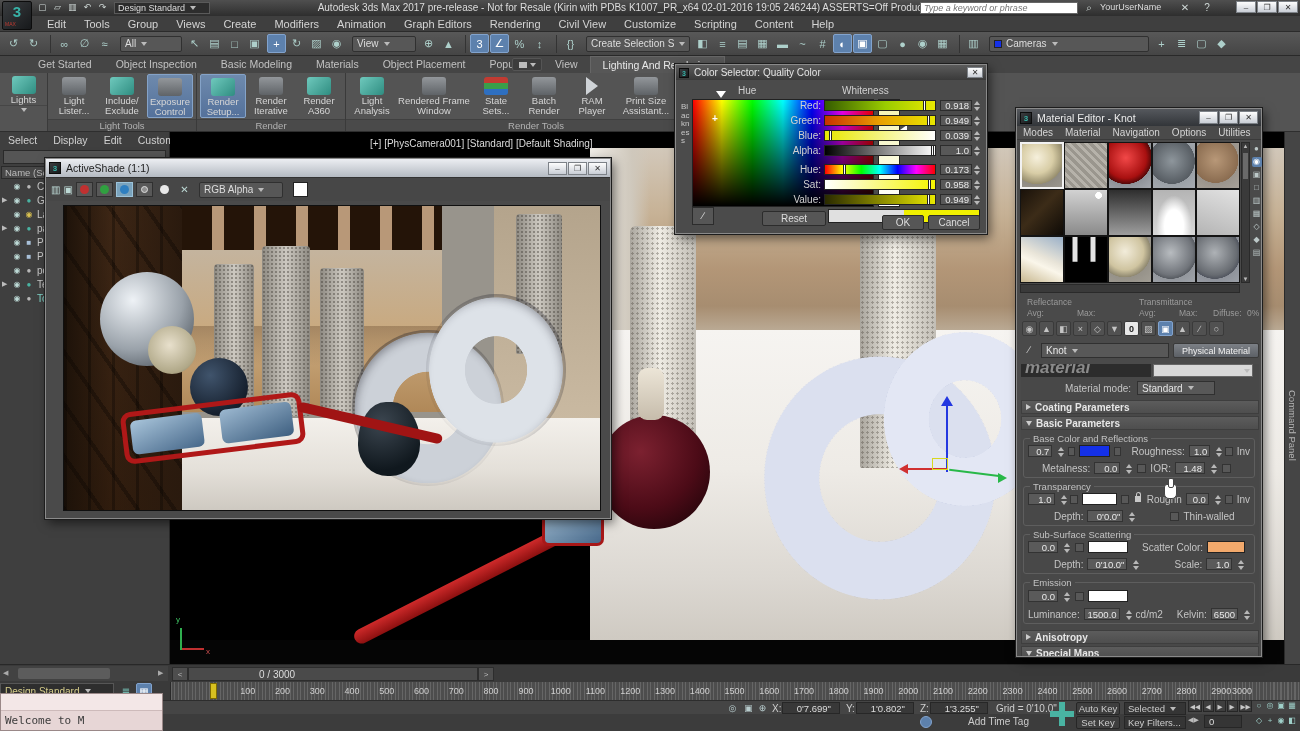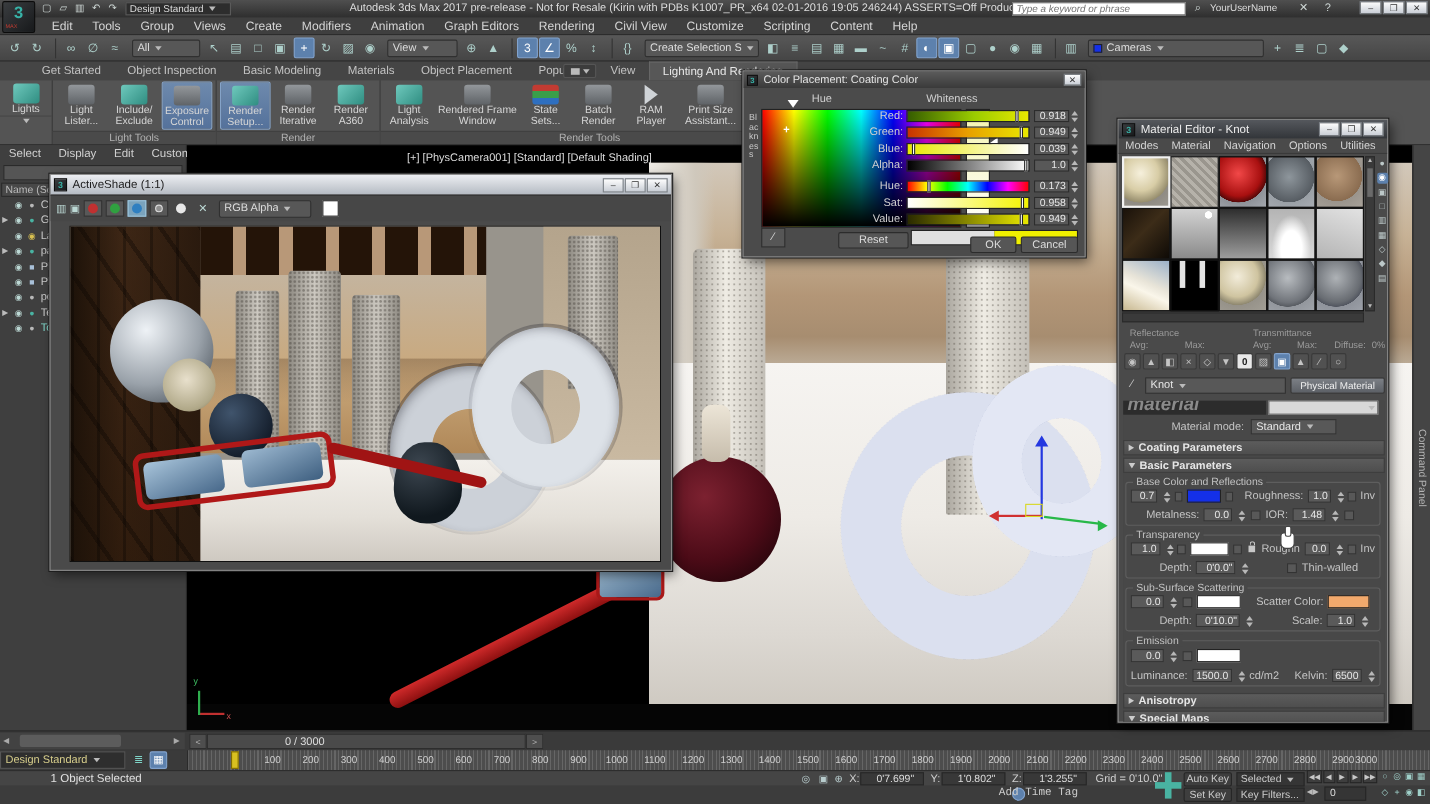--- a/index.html
+++ b/index.html
@@ -142,21 +142,21 @@
   .keybtn{position:absolute;width:44px;height:13px;background:#3e3e3e;border:1px solid #262626;border-radius:2px;color:#ccc;font-size:9.5px;text-align:center;line-height:12px;}
   .seldd{position:absolute;width:62px;height:13px;background:#353535;border:1px solid #262626;display:flex;align-items:center;padding:0 3px;font-size:9.5px;color:#ccc;}
   .transport{position:absolute;left:1188px;top:700px;width:64px;display:flex;gap:1px;}
   .transport span{min-width:11px;height:12px;background:#3e3e3e;border:1px solid #262626;color:#c8c8c8;font-size:6.5px;line-height:11px;text-align:center;padding:0 1px;}
   .navgrid{position:absolute;left:1254px;width:46px;display:flex;gap:1px;}
   .navgrid span{width:10px;height:12px;font-size:8px;line-height:12px;text-align:center;color:#9fd0c9;}
   .bigplus{position:absolute;left:1050px;top:700px;width:24px;height:28px;}
   .bigplus::before{content:"";position:absolute;left:9px;top:2px;width:6px;height:24px;background:#49b3a2;}
   .bigplus::after{content:"";position:absolute;left:0;top:11px;width:24px;height:6px;background:#49b3a2;}
   .attico{position:absolute;left:920px;top:716px;width:12px;height:12px;border-radius:50%;background:#5d81ad;border:1px solid #82a3cd;}
-  .atttext{position:absolute;left:908px;top:716px;font-size:10px;color:#ccc;font-family:Liberation Mono, monospace;}
+  .atttext{position:absolute;left:968px;top:716px;font-size:10px;color:#ccc;}
   .nudge{position:absolute;left:1188px;top:716px;font-size:7px;color:#bbb;}
   .framefld{position:absolute;left:1204px;top:715px;width:38px;height:13px;background:#353535;border:1px solid #262626;font-size:9.5px;color:#ddd;padding-left:4px;line-height:12px;}
   .welcome{position:absolute;left:0;top:693px;width:163px;height:38px;background:#e7d6d6;border:1px solid #9a8888;z-index:15;}
   .welcome .wtop{height:17px;background:#f3e7e7;border-bottom:1px solid #cdbaba;}
   .welcome .wtext{font-family:"DejaVu Sans Mono",monospace;font-size:11px;color:#3c3c3c;padding:3px 0 0 4px;}
 
   
   .fwin{position:absolute;background:#4a4a4a;border:1px solid #8a8a8a;box-shadow:0 0 0 1px #1d1d1d,3px 4px 10px rgba(0,0,0,.55);}
   .ftitle{height:18px;display:flex;align-items:center;padding:0 3px;font-size:10.5px;}
   .ftitle.light{background:linear-gradient(#eceef2,#b4bac2);color:#1d1d1d;}
@@ -721,20 +721,24 @@
 
   <div class="attico"></div>
   <span class="atttext">Add Time Tag</span>
   <span class="keybtn" style="left:1076px;top:716px">Set Key</span>
   <div class="seldd" style="left:1124px;top:716px">
     <span class="ddtext">Key Filters...</span>
   </div>
   <span class="nudge">◀▶</span>
   <span class="framefld">0</span>
 
+  <div class="welcome">
+    <div class="wtop"></div>
+    <div class="wtext">Welcome to M</div>
+  </div>
 
   <div class="fwin" style="left:45px;top:158px;width:566px;height:361px;z-index:20">
     <div class="ftitle light">
       <span class="flogo">3</span>
       <span>ActiveShade (1:1)</span>
       <span class="fbtns">
         <span class="fbtn">–</span>
         <span class="fbtn">❐</span>
         <span class="fbtn">✕</span>
       </span>
@@ -789,21 +793,21 @@
         <div class="as-lensL"></div>
         <div class="as-lensR"></div>
       </div>
       <div class="as-temple"></div>
     </div>
   </div>
 
   <div class="fwin cswin" style="z-index:30">
     <div class="cs-title">
       <span class="flogo" style="width:10px;height:10px;line-height:9px;font-size:7px">3</span>
-      <span>Color Placement: Coating Color</span>
+      <span>Color Selector: Quality Color</span>
       <span class="cs-x">✕</span>
     </div>
     <span class="cs-collbl" style="left:62px;top:20px">Hue</span>
     <span class="cs-collbl" style="left:166px;top:20px">Whiteness</span>
     <div class="cs-black">Blackness</div>
     <div class="cs-grad"></div>
     <div class="cs-hmark"></div>
     <span class="cs-cross">+</span>
     <div class="cs-wcol"></div>
     <div class="cs-wmark"></div>

